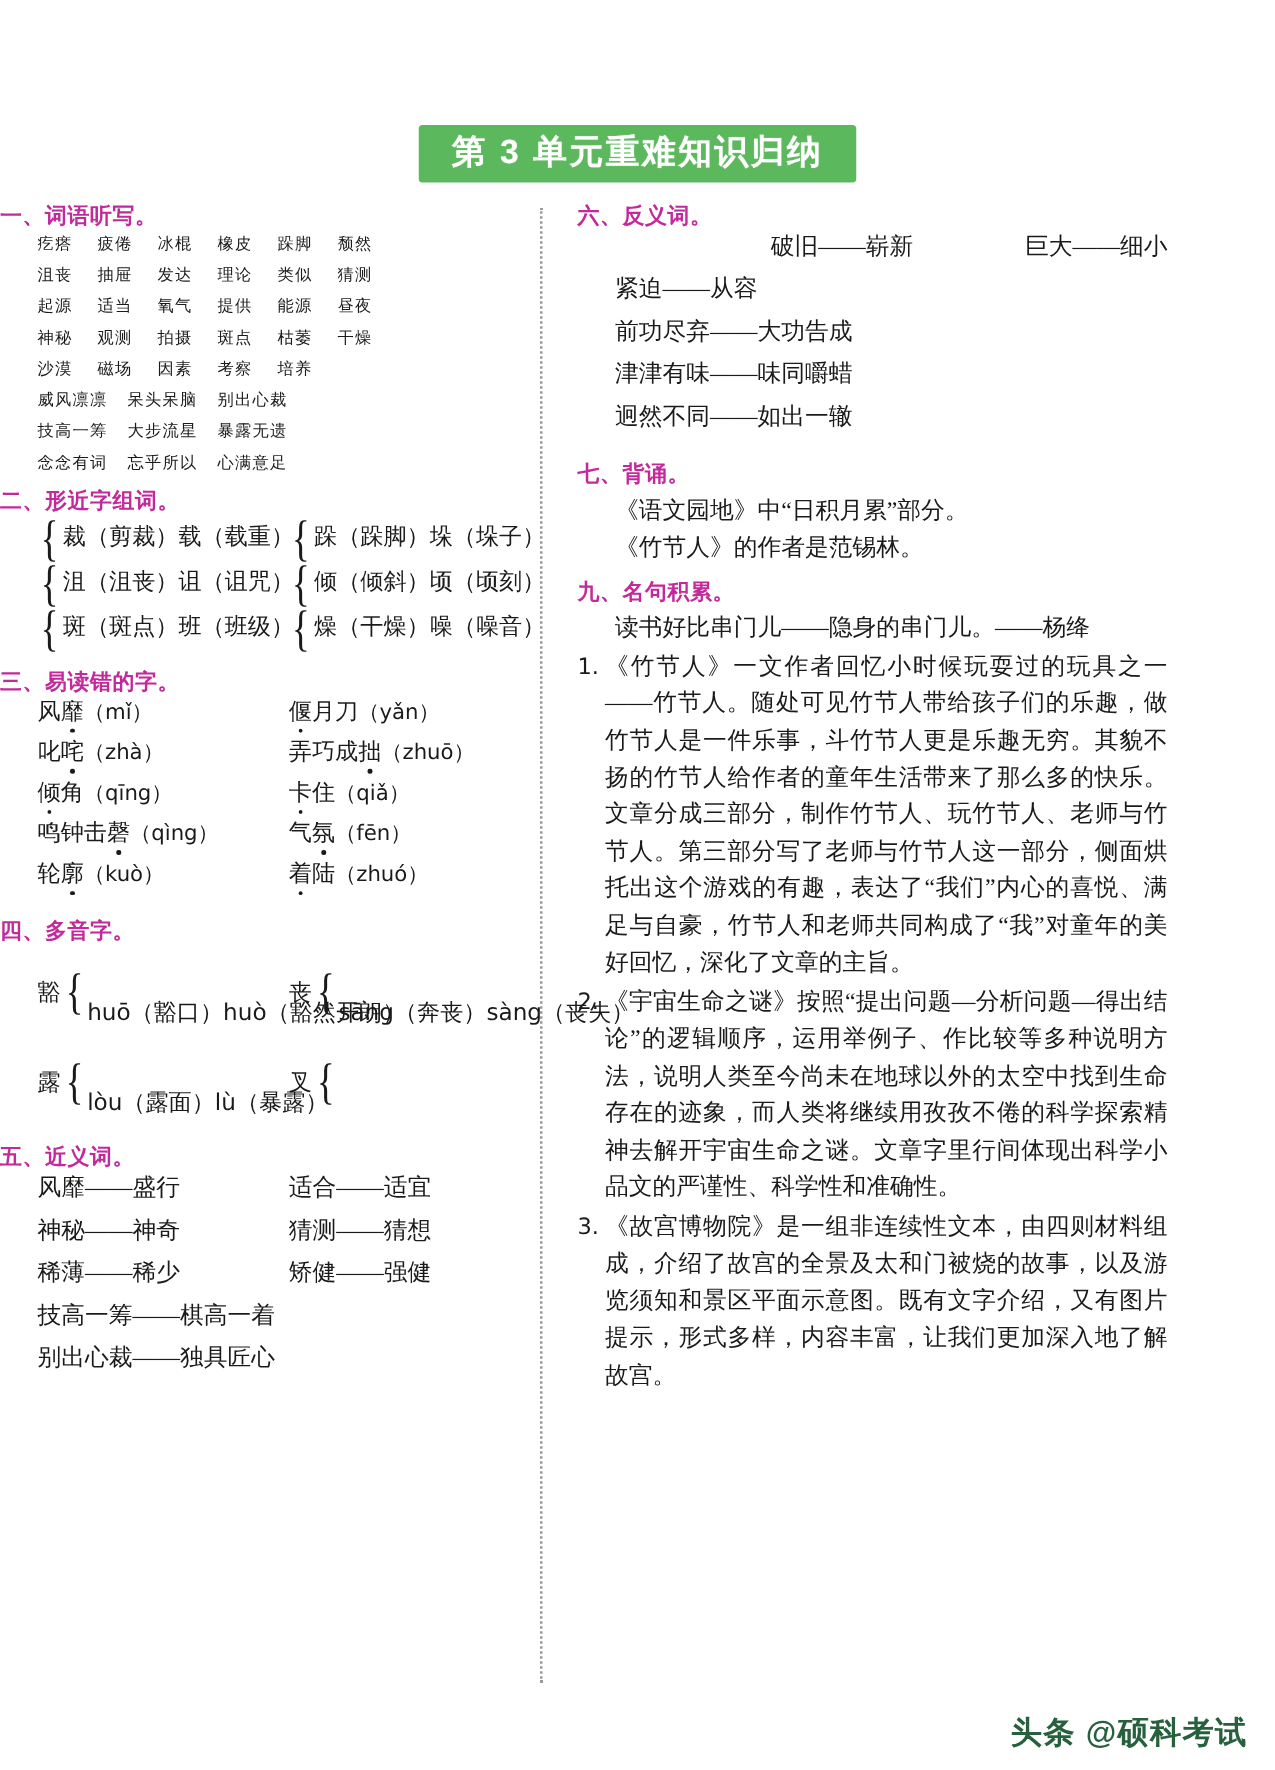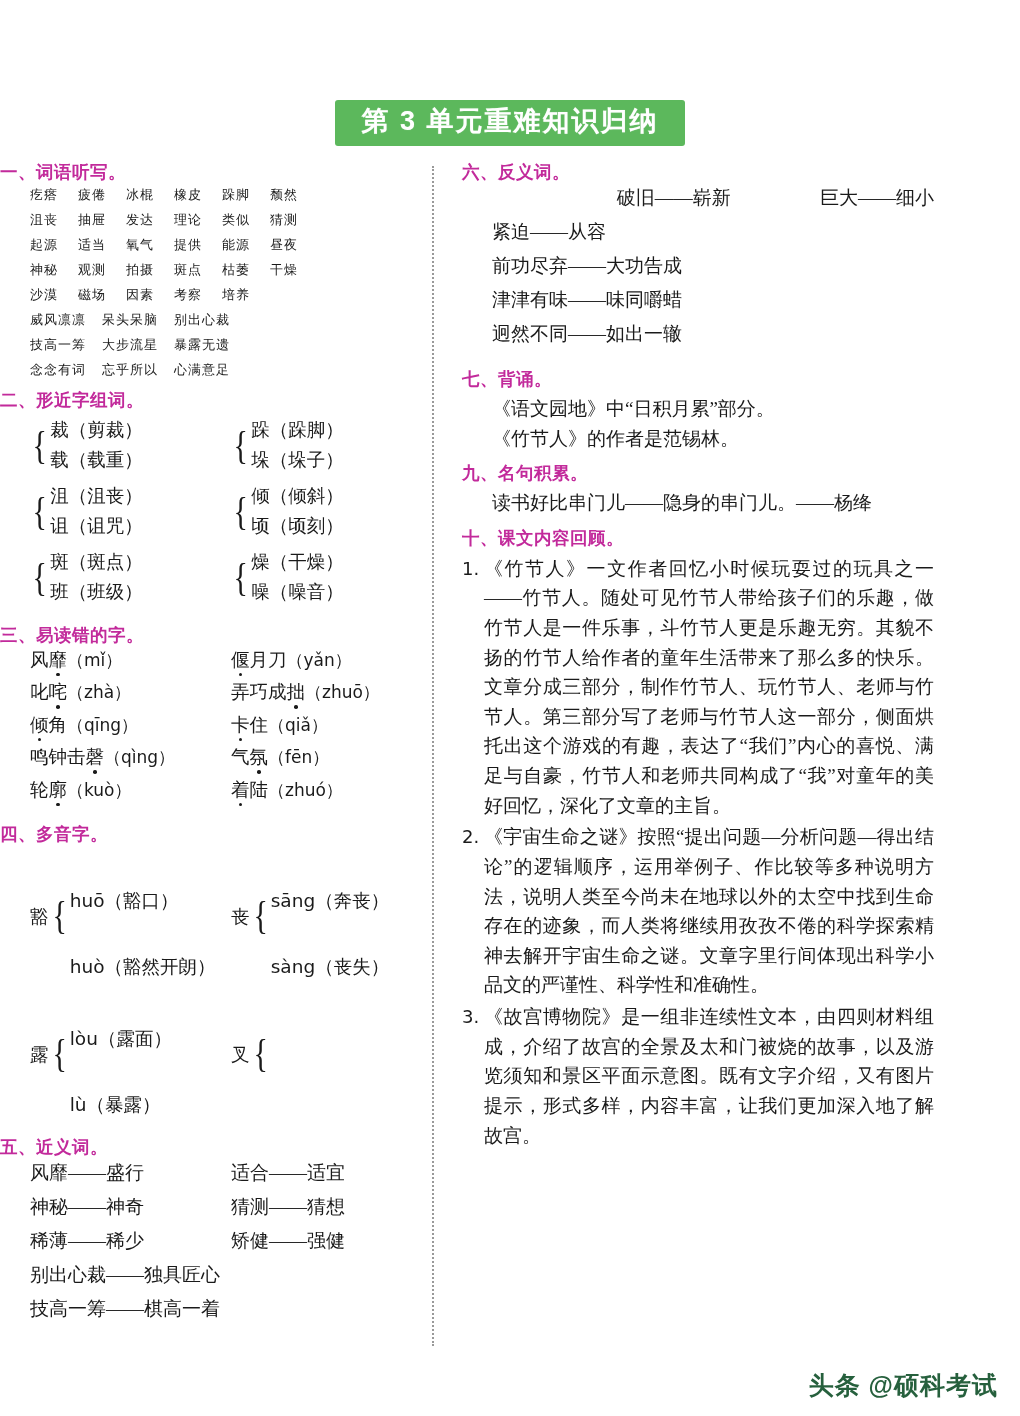--- a/index.html
+++ b/index.html
@@ -109,21 +109,21 @@
     font-size: 40px;
     line-height: .7;
     font-family: "Liberation Serif", serif;
     transform: scaleX(.75);
     display: inline-block;
     margin: 0 1px 0 0;
     color: #1a1a1a;
   }
   .brace-lines {
     display: flex;
-    flex-direction: column;
+    flex-direction: row;
     justify-content: center;
   }
   .brace-lines > div {
     line-height: 1.62;
     font-size: 18.5px;
     white-space: nowrap;
   }
 
   
   .two-col {
@@ -374,22 +374,22 @@
 
       <div class="sec-h">五、近义词。</div>
       <div class="body-ind">
         <div class="pair-grid" id="s5-grid">
             <div class="cell half">风靡——盛行</div>
             <div class="cell half">适合——适宜</div>
             <div class="cell half">神秘——神奇</div>
             <div class="cell half">猜测——猜想</div>
             <div class="cell half">稀薄——稀少</div>
             <div class="cell half">矫健——强健</div>
+            <div class="cell full">技高一筹——棋高一着</div>
             <div class="cell full">别出心裁——独具匠心</div>
-            <div class="cell full">技高一筹——棋高一着</div>
           </div>
       </div>
     </div>
 
     <div class="divider"></div>
 
     <div class="col col-right">
 
       <div class="sec-h">六、反义词。</div>
       <div class="body-ind">
@@ -410,21 +410,20 @@
 
       <div class="body-ind">
         <div class="line">《竹节人》的作者是范锡林。</div>
       </div>
 
       <div class="sec-h">九、名句积累。</div>
       <div class="body-ind">
         <div class="line">读书好比串门儿——隐身的串门儿。——杨绛</div>
       </div>
 
-      <div class="sec-h">十、课文内容回顾。</div>
       <div>
         <div class="num-item">
           <span class="num">1.</span>
           <span class="txt">《竹节人》一文作者回忆小时候玩耍过的玩具之一——竹节人。随处可见竹节人带给孩子们的乐趣，做竹节人是一件乐事，斗竹节人更是乐趣无穷。其貌不扬的竹节人给作者的童年生活带来了那么多的快乐。文章分成三部分，制作竹节人、玩竹节人、老师与竹节人。第三部分写了老师与竹节人这一部分，侧面烘托出这个游戏的有趣，表达了“我们”内心的喜悦、满足与自豪，竹节人和老师共同构成了“我”对童年的美好回忆，深化了文章的主旨。</span>
         </div>
         <div class="num-item">
           <span class="num">2.</span>
           <span class="txt">《宇宙生命之谜》按照“提出问题—分析问题—得出结论”的逻辑顺序，运用举例子、作比较等多种说明方法，说明人类至今尚未在地球以外的太空中找到生命存在的迹象，而人类将继续用孜孜不倦的科学探索精神去解开宇宙生命之谜。文章字里行间体现出科学小品文的严谨性、科学性和准确性。</span>
         </div>
         <div class="num-item">

